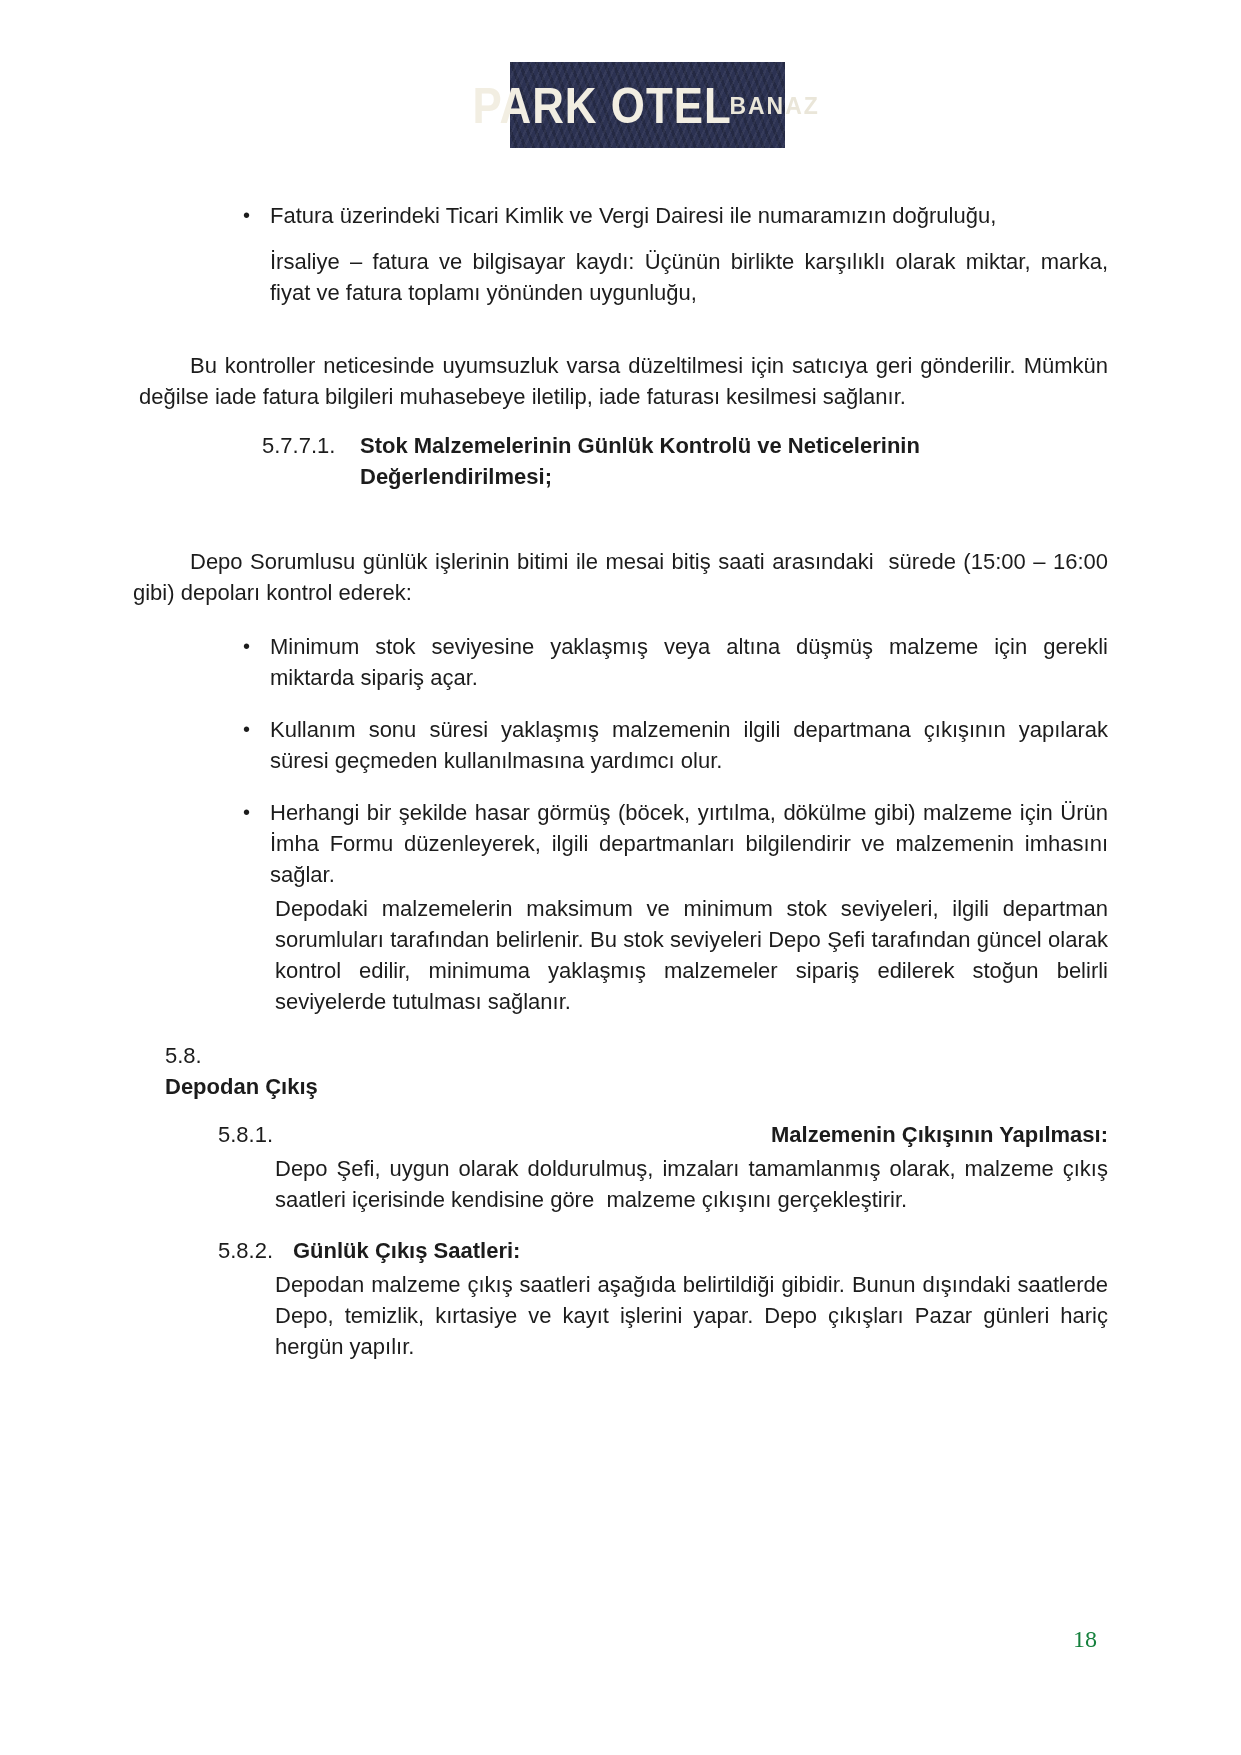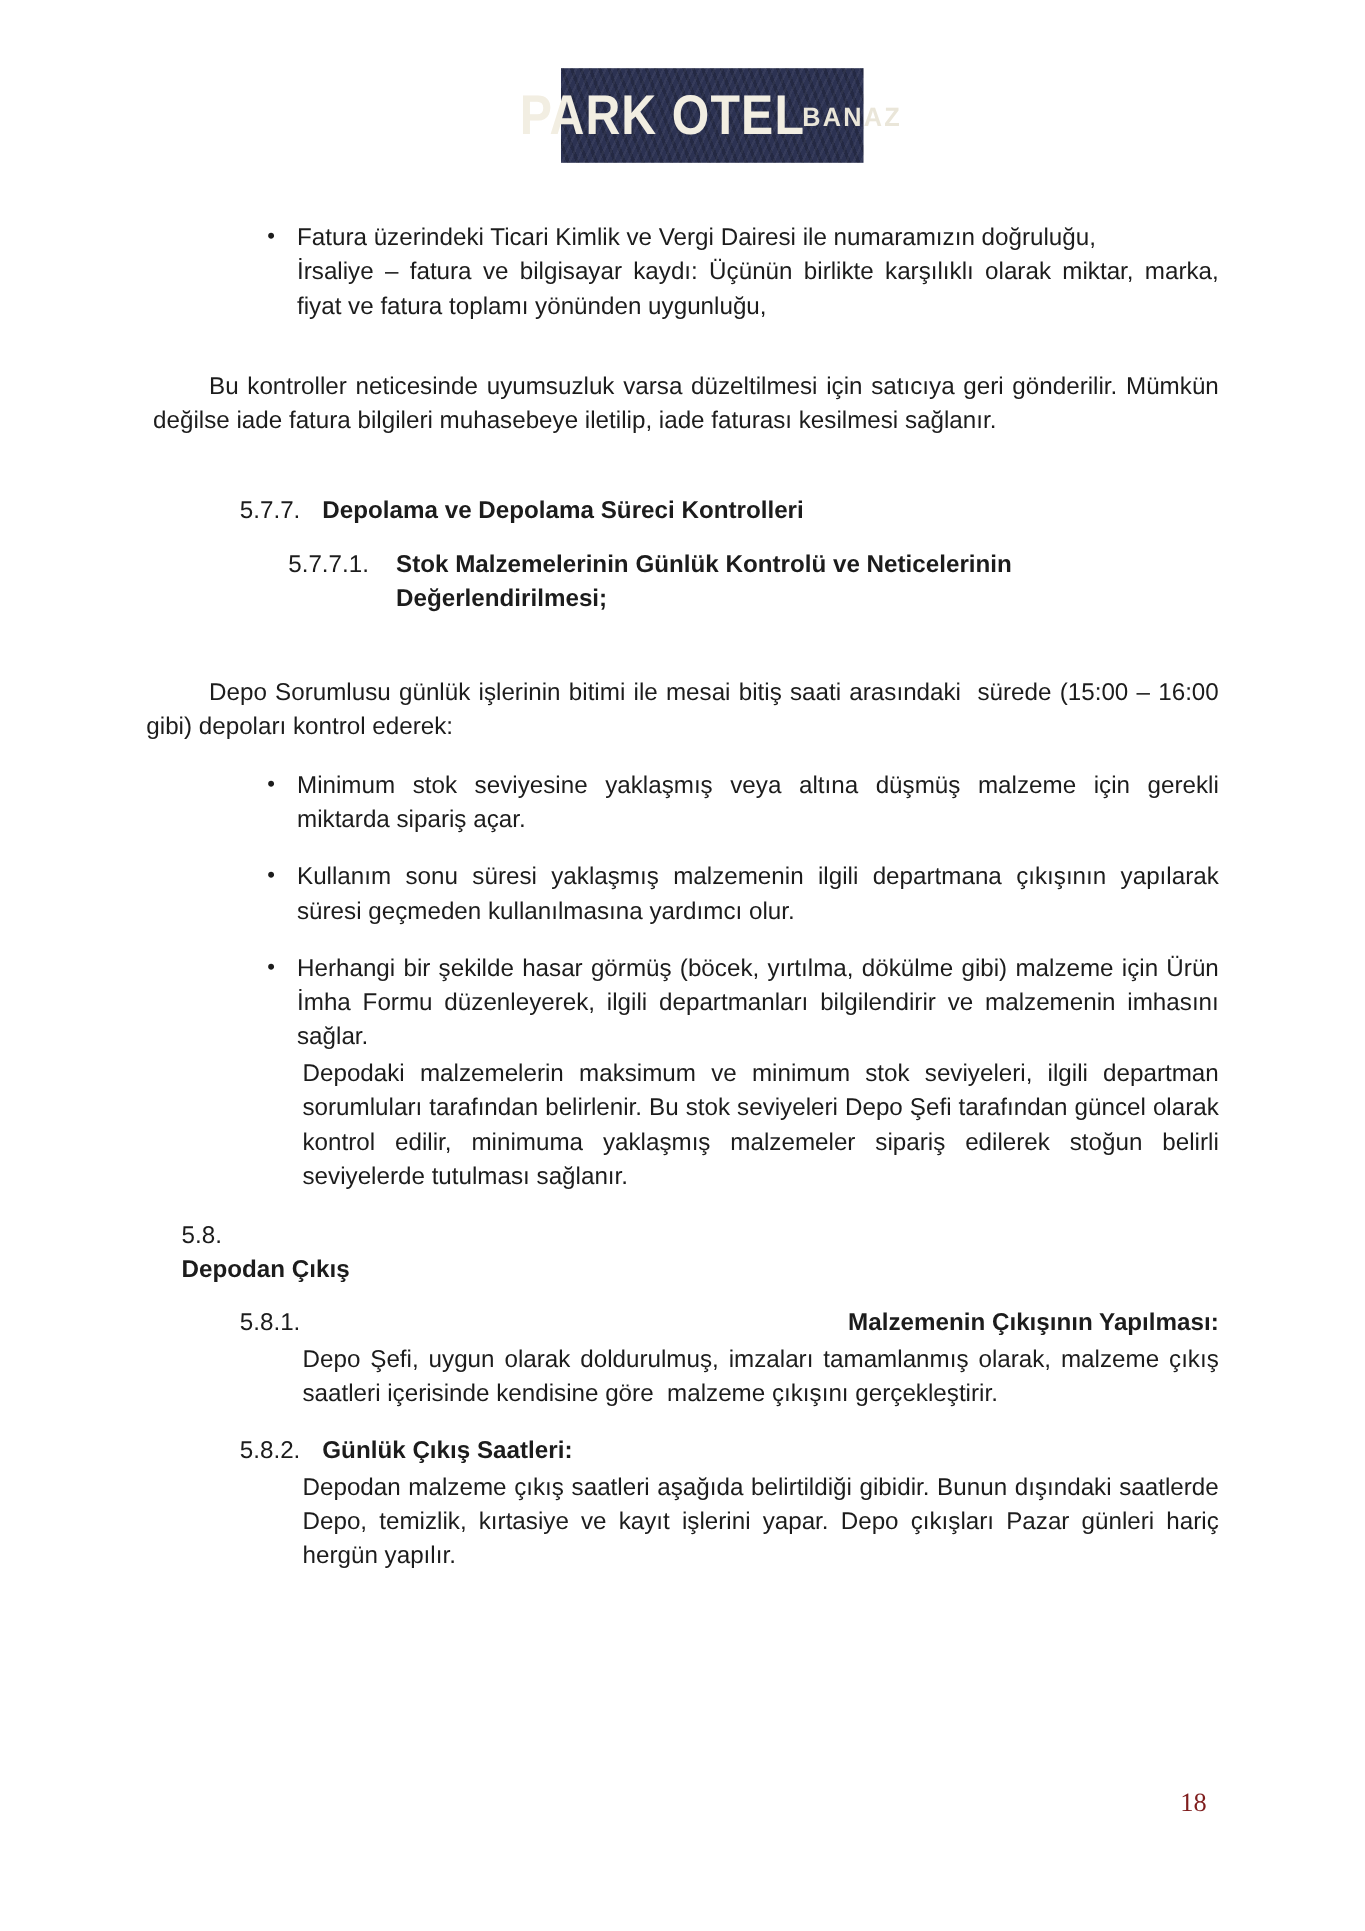--- a/index.html
+++ b/index.html
@@ -34,21 +34,21 @@
     font-weight:bold; font-size:23px; line-height:1;
     color:#eae6d9; letter-spacing:2px; margin-top:3px;
     transform:scaleY(1.05);
   }
 
   
   .li { position:relative; margin-left:137px; width:838px; text-align:justify; }
   .li .dot { position:absolute; left:-27px; top:0; font-size:20px; }
   .li + .li { margin-top:21px; }
 
-  .sub-para { margin-left:137px; width:838px; text-align:justify; }
+  .sub-para { margin-top:15px; margin-left:137px; width:838px; text-align:justify; }
 
   .indent-para { margin-top:42px; width:975px; text-indent:57px; text-align:justify; }
 
   
   .h-row { display:flex; }
   .h-row .num { flex:0 0 auto; font-weight:normal; }
   .h-row .ttl { font-weight:bold; }
   .h1 { margin-left:32px; margin-top:23px;flex-direction:column; }
   .h1 .num { width:42px; }
   .h2 { margin-left:85px; }
@@ -63,21 +63,21 @@
   .h582 { margin-top:20px; }
 
   .body-para { margin-top:3px; margin-left:142px; width:833px; text-align:justify; }
 
   .depo-para { margin-top:54px; }
   .ul-top { margin-top:23px; }
 
   .page-number {
     position:absolute; top:1627px; right:144px;
     font-family:"Liberation Serif", serif; font-size:24px; line-height:1;
-    color:#7f1d1d;
+    color:#15803d;
   }
 </style>
 </head>
 <body>
 
 <div class="page">
 
   <div class="logo">
     <div class="logo-title">PARK OTEL</div>
     <div class="logo-sub">BANAZ</div>
@@ -87,24 +87,20 @@
 
     <div class="li">
       <span class="dot">•</span>
       <span>Fatura üzerindeki Ticari Kimlik ve Vergi Dairesi ile numaramızın doğruluğu,</span>
     </div>
 
     <div class="sub-para">İrsaliye – fatura ve bilgisayar kaydı: Üçünün birlikte karşılıklı olarak miktar, marka, fiyat ve fatura toplamı yönünden uygunluğu,</div>
 
     <div class="indent-para">Bu kontroller neticesinde uyumsuzluk varsa düzeltilmesi için satıcıya geri gönderilir. Mümkün &nbsp;değilse iade fatura bilgileri muhasebeye iletilip, iade faturası kesilmesi sağlanır.</div>
 
-    <div class="h-row h2 h577">
-      <span class="num">5.7.7.</span>
-      <span class="ttl">Depolama ve Depolama Süreci Kontrolleri</span>
-    </div>
 
     <div class="h-row h3">
       <span class="num">5.7.7.1.</span>
       <span class="ttl">Stok Malzemelerinin Günlük Kontrolü ve Neticelerinin Değerlendirilmesi;</span>
     </div>
 
     <div class="indent-para depo-para">Depo Sorumlusu günlük işlerinin bitimi ile mesai bitiş saati arasındaki &nbsp;sürede (15:00 – 16:00 gibi) depoları kontrol ederek:</div>
 
     <div class="ul-top">
       <div class="li">

